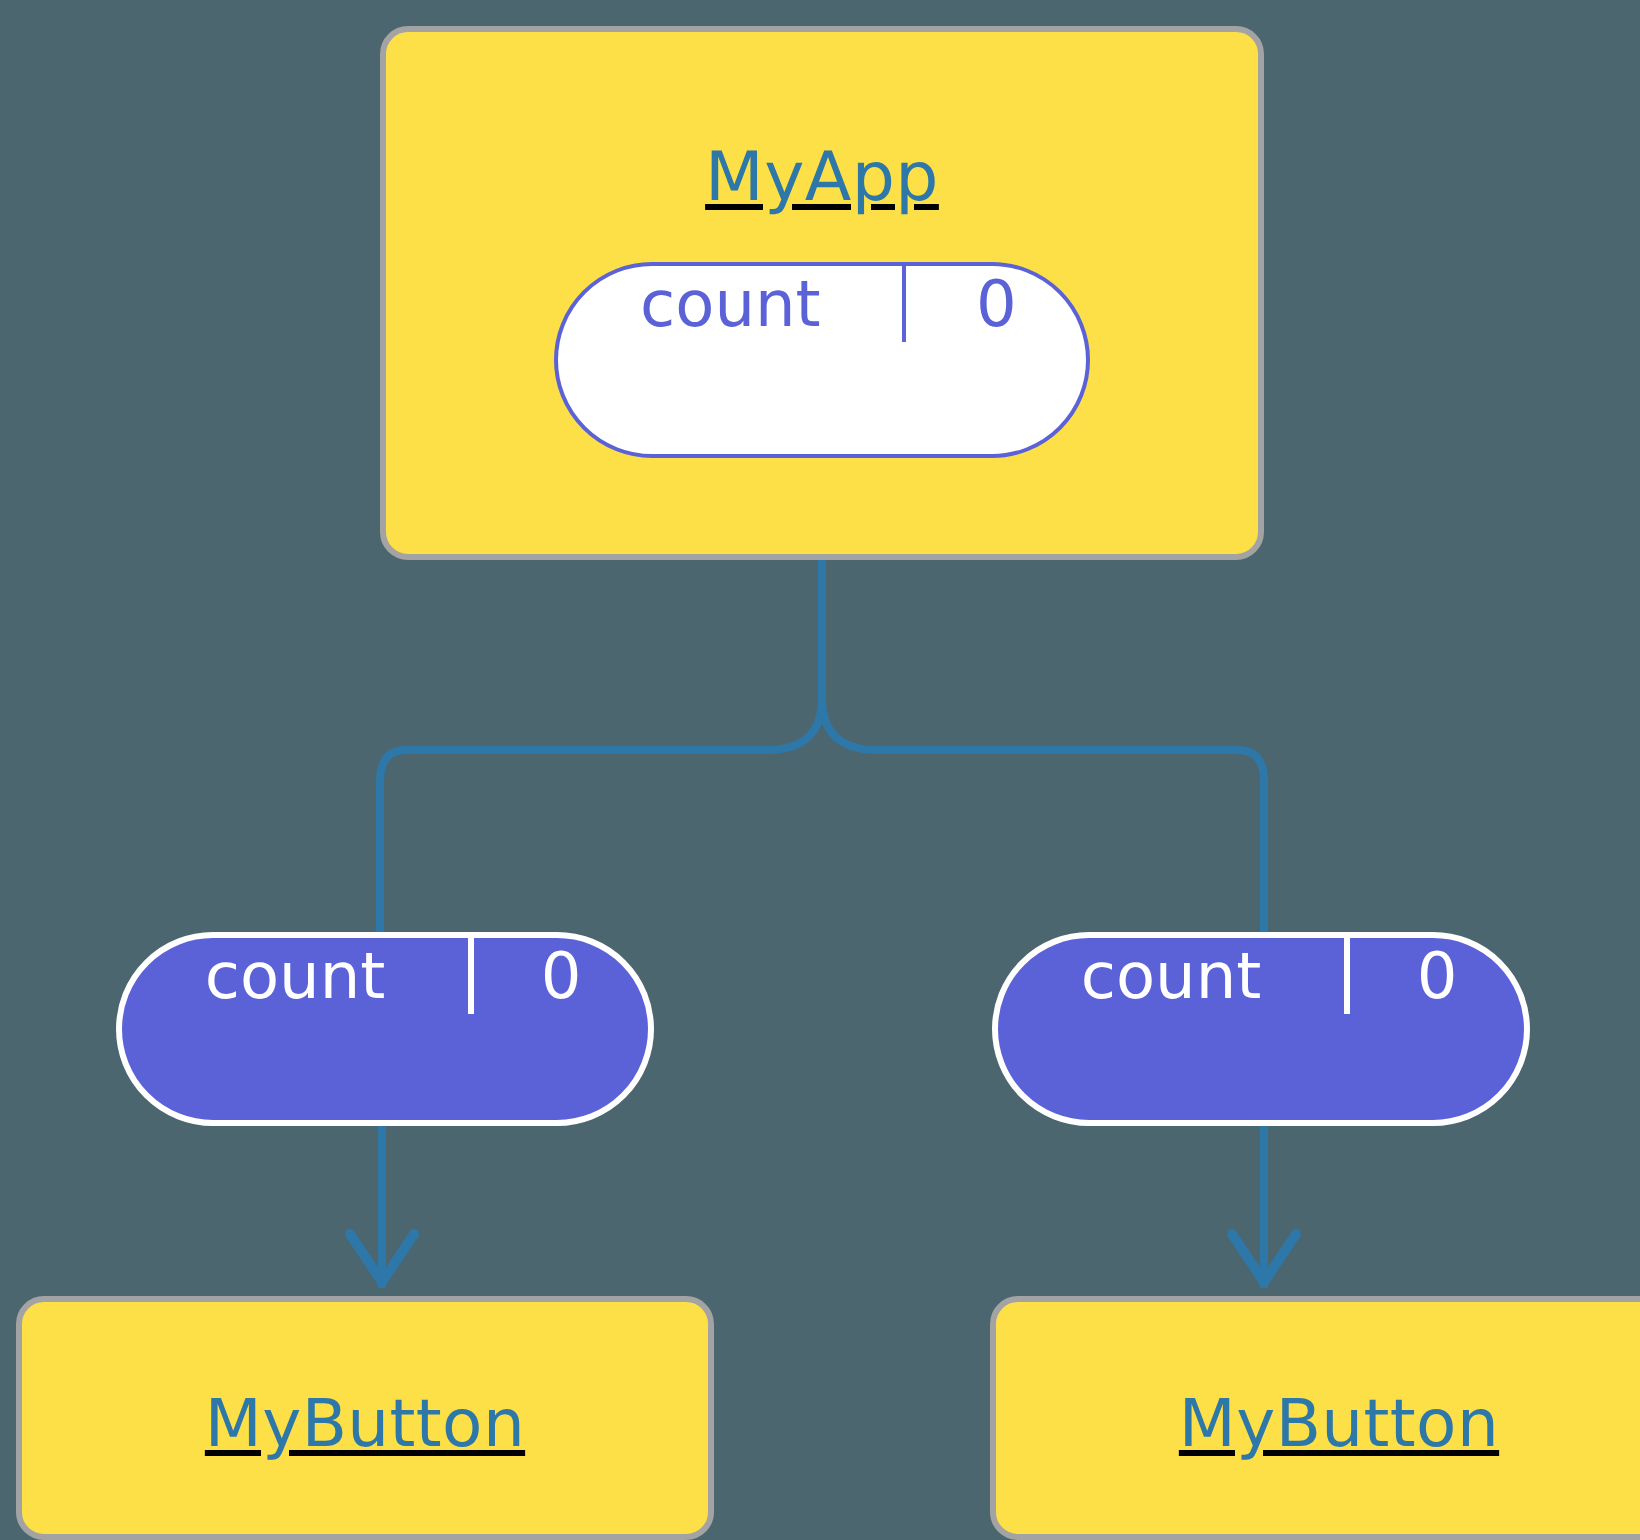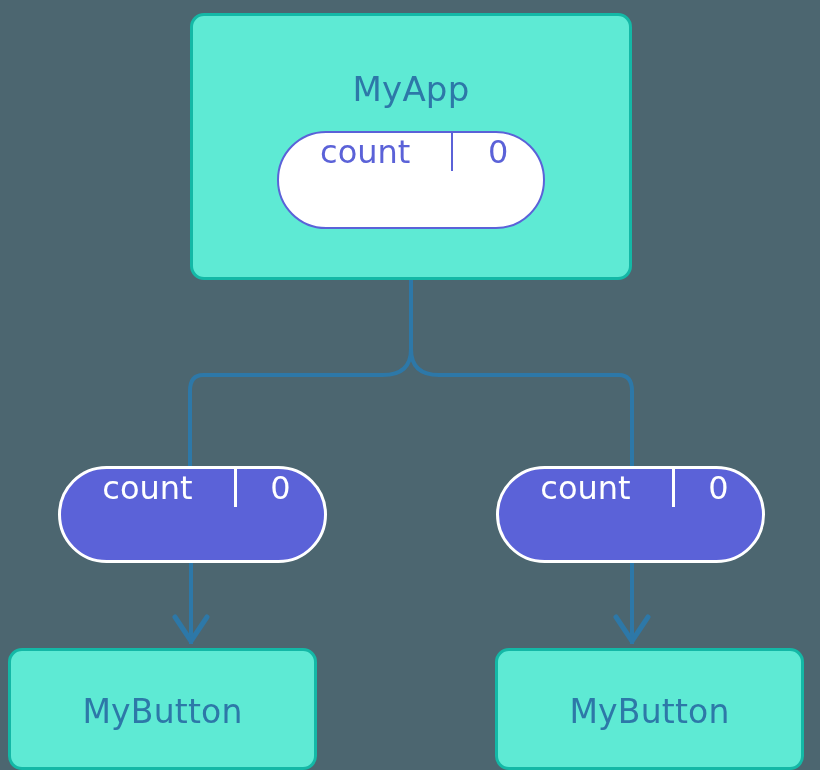--- a/index.html
+++ b/index.html
@@ -23,24 +23,25 @@
     left: 0;
     top: 0;
     width: 820px;
     height: 770px;
     pointer-events: none;
   }
 
   
   .comp-box {
     position: absolute;
-    background: #5eead4;
-    border: 3px solid #14b8a6;
+    background: #fde047;
+    border: 3px solid #a3a3a3;
     border-radius: 14px;
     box-sizing: border-box;
+    text-decoration: underline;
   }
   .comp-title {
     color: #2d78a8;
     font-size: 34px;
     font-weight: 400;
     letter-spacing: 0.2px;
     text-align: center;
     white-space: nowrap;
   }
 
@@ -49,21 +50,21 @@
     top: 13px;
     width: 442px;
     height: 267px;
   }
   #node-myapp .comp-title {
     margin-top: 53px;
   }
 
   .node-mybutton {
     top: 648px;
-    width: 309px;
+    width: 349px;
     height: 122px;
   }
   #node-mybutton-left  { left: 8px; }
   #node-mybutton-right { left: 495px; }
   .node-mybutton .comp-title {
     margin-top: 41px;
     font-size: 33px;
   }
 
   

